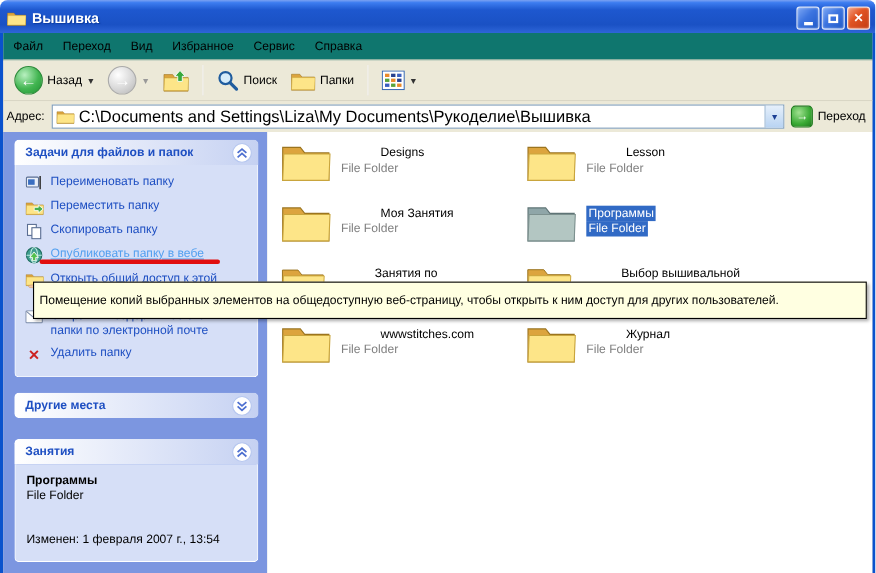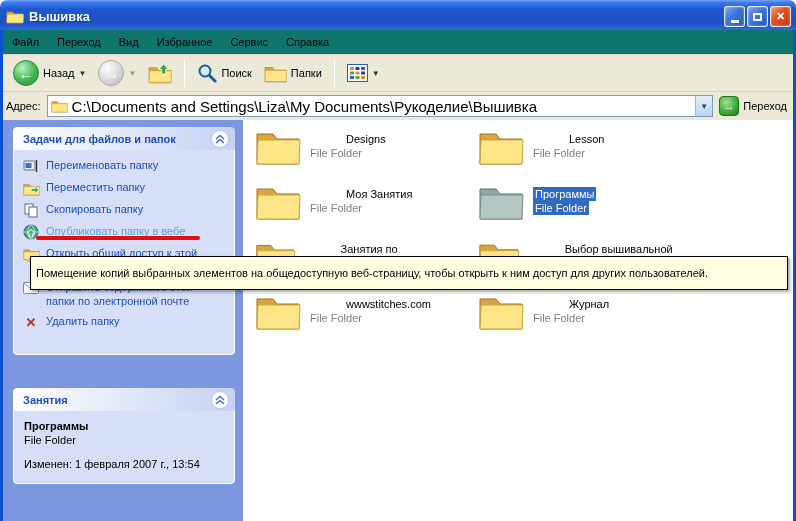--- a/index.html
+++ b/index.html
@@ -60,31 +60,31 @@
 
   
   .content { flex:1; display:flex; min-height:0; }
   .sidebar { width:240px; background:#7c96e0; padding:7px 0 0 10px; }
   .panel { width:222px; border-radius:4px; overflow:hidden; margin-bottom:0; }
   .panel-header { height:23px; background:linear-gradient(90deg,#ffffff,#c5d1f2); color:#1e4fc2; font-weight:bold;
     display:flex; align-items:center; padding:0 6px 0 10px; border-radius:4px 4px 0 0; cursor:default; }
   .panel-header.solo { border-radius:4px; }
   .chev { margin-left:auto; width:18px; height:18px; border-radius:50%; background:#fff; border:1px solid #b5c6ef;
     display:flex; align-items:center; justify-content:center; }
-  .panel-body { background:#d6dff7; padding:8px 8px 24px 8px; border:1px solid #fff; border-top:0; border-radius:0 0 4px 4px; }
+  .panel-body { background:#d6dff7; padding:8px 8px 12px 8px; border:1px solid #fff; border-top:0; border-radius:0 0 4px 4px; }
   .task-item { display:flex; gap:6px; margin-bottom:6px; align-items:flex-start; cursor:default; }
   .task-item:last-child { margin-bottom:0; }
   .task-label { color:#1e4fc2; white-space:pre-line; line-height:14px; }
   .task-item.hovered .task-label { color:#53a0f0; text-decoration:underline; }
   .task-ico { width:18px; height:16px; flex:0 0 18px; display:flex; align-items:center; justify-content:center; }
   .gap14 { height:14px; } .gap19 { height:19px; }
   .details-body { background:#d6dff7; padding:8px 10px 12px 10px; border:1px solid #fff; border-top:0; border-radius:0 0 4px 4px; }
   .det-name { font-weight:bold; line-height:14px; }
   .det-type { line-height:14px; }
-  .det-mod { margin-top:10px; line-height:14px; }
+  .det-mod { margin-top:26px; line-height:14px; }
   .delete-x { color:#cc2222; font-weight:bold; font-size:13px; line-height:13px; }
 
   
   .main { flex:1; background:#fff; position:relative; }
   .folders-grid { display:grid; grid-template-columns:223px 223px; grid-auto-rows:55px; padding:8px 0 0 12px; }
   .tile { display:flex; align-items:flex-start; gap:9px; cursor:default; }
   .tile-labels { display:flex; flex-direction:column; padding-top:4px; }
   .tile-name { color:#000; line-height:14px;padding-left:36px; }
   .tile-type { color:#7f7f7f; line-height:14px; }
   .tile.selected .tile-name, .tile.selected .tile-type { background:#316ac5; color:#fff; padding:0 2px; align-self:flex-start; }
@@ -298,20 +298,30 @@
             </div>
             <div class="task-item">
               <span class="task-ico delete-x">✕</span>
               <span class="task-label">Удалить папку</span>
             </div>
           </div>
         </div>
 
         <div class="gap14"></div>
 
+        <div class="panel">
+          <div class="panel-header solo">
+            <span>Другие места</span>
+            <span class="chev">
+              <svg width="12" height="12" viewBox="0 0 12 12">
+                  <path d="M2 2.5 l4 3.5 l4 -3.5 M2 6.5 l4 3.5 l4 -3.5" fill="none" stroke="#4d6fd0" stroke-width="1.6"></path>
+                </svg>
+            </span>
+          </div>
+        </div>
 
         <div class="gap19"></div>
 
         <div class="panel">
           <div class="panel-header">
             <span>Занятия</span>
             <span class="chev">
               <svg width="12" height="12" viewBox="0 0 12 12">
                   <path d="M2 6 l4 -3.5 l4 3.5 M2 10 l4 -3.5 l4 3.5" fill="none" stroke="#4d6fd0" stroke-width="1.6"></path>
                 </svg>

